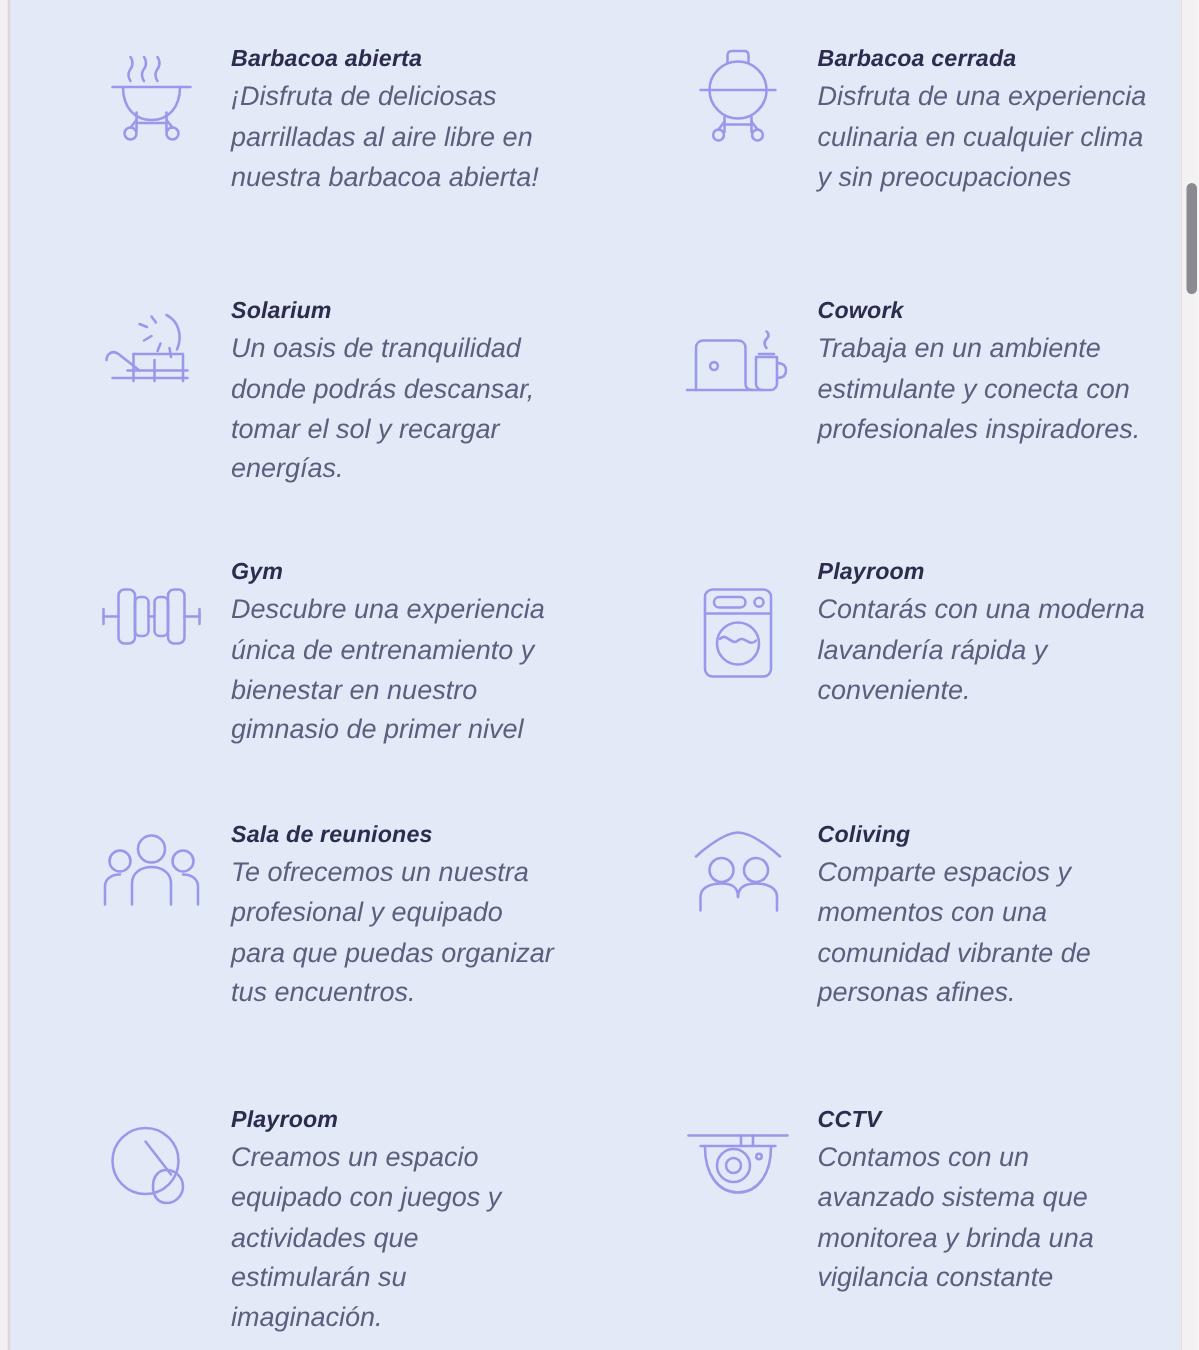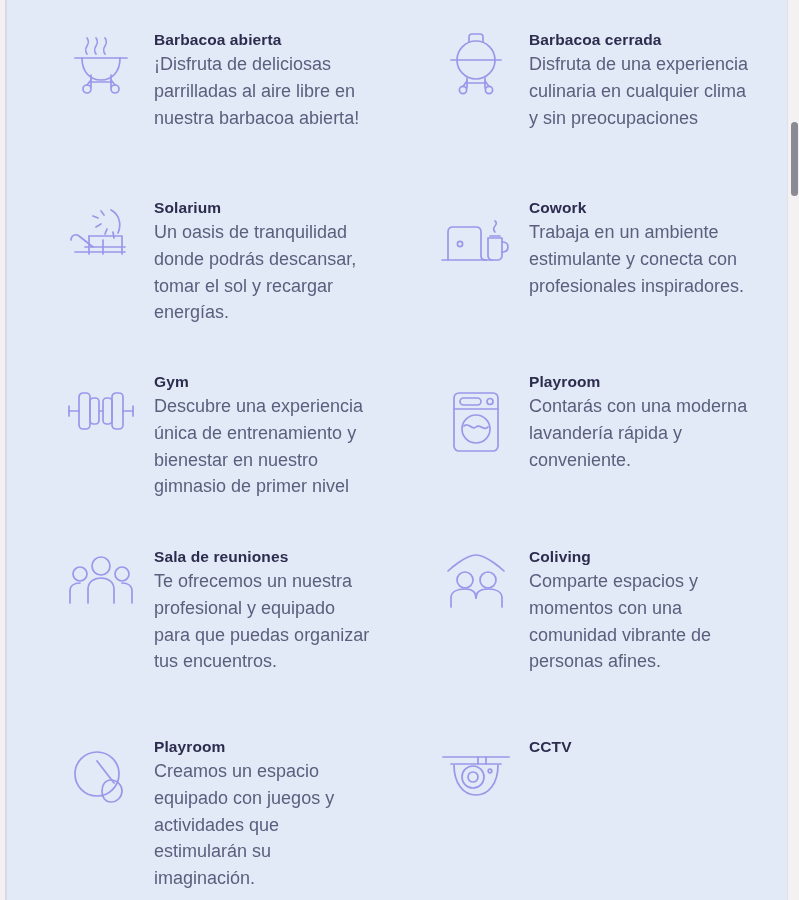--- a/index.html
+++ b/index.html
@@ -84,21 +84,22 @@
   .watermark svg { display: block; }
 
   
   .grid {
     position: absolute;
     left: 0; top: 0;
     width: 780px;
     z-index: 2;
     display: grid;
     grid-template-columns: 374px 374px;
-    column-gap: 0px;
+    column-gap: 16px;
+    font-style: italic;
   }
   .feature {
     display: flex;
     align-items: flex-start;
     box-sizing: border-box;
   }
   
   .feature.r0 { height: 190px; padding-top: 30px; }
   .feature.r1 { height: 172px; padding-top: 8px; }
   .feature.r2 { height: 170px; padding-top: 10px; }
@@ -350,20 +351,21 @@
             <path d="M46 8 L46 15"></path>
             <path d="M11 15 L61 15"></path>
             <path d="M14 16 C14 34 23 46 36 46 C49 46 58 34 58 16"></path>
             <circle cx="33" cy="28" r="11"></circle>
             <circle cx="33" cy="28" r="5"></circle>
             <circle cx="50" cy="22" r="1.8"></circle>
           </svg>
         </div>
         <div class="feature-text">
           <p class="feature-title">CCTV</p>
+          <p class="feature-desc">Contamos con un avanzado sistema que monitorea y brinda una vigilancia constante</p>
         </div>
       </div>
 
     </div>
   </div>
 
   <div class="scroll-track">
     <div class="scroll-thumb"></div>
   </div>
 

